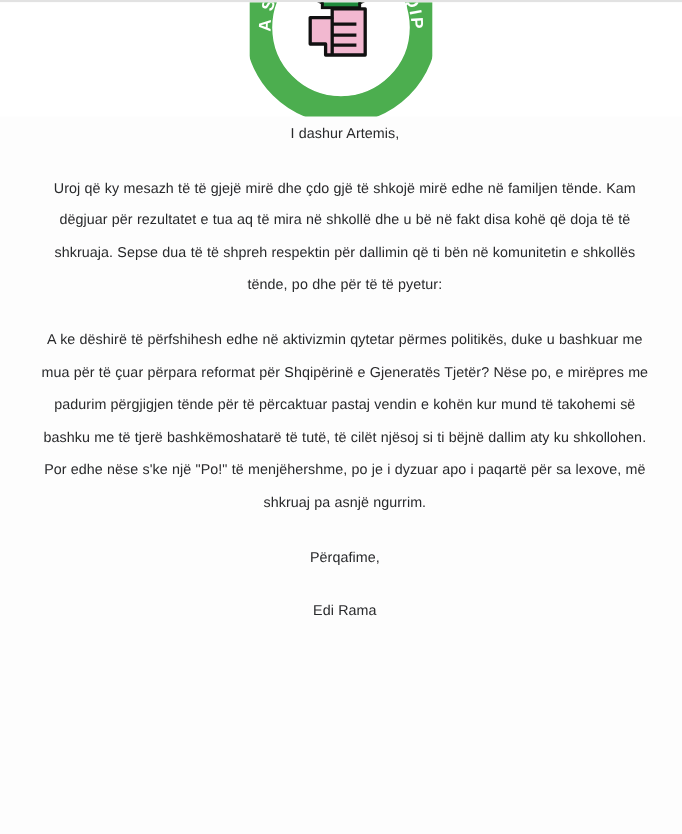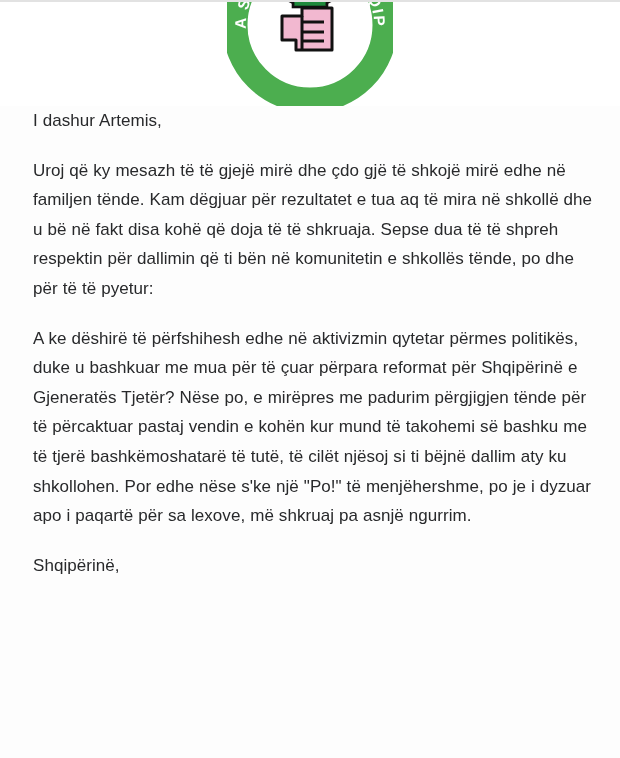--- a/index.html
+++ b/index.html
@@ -44,27 +44,27 @@
   }
   .logo-svg { display: block; width: 166px; height: 166px; }
 
   
   .letter {
     padding: 0 26px 0 33px;
     box-sizing: border-box;
   }
   .letter p {
     margin: 0 0 20px 0;
-    font-size: 17px;
+    font-size: 13px;
     line-height: 29.6px;
     color: #28292b;
     font-family: "Liberation Sans", sans-serif;
     letter-spacing: 0.05px;
     word-spacing: 0.2px;
-    text-align: left;
+    text-align: center;
     -webkit-font-smoothing: antialiased;
   }
   .letter p.greeting { margin-bottom: 20px; }
   .letter p.signoff  { margin-bottom: 19px; }
   .letter p.signature { margin-bottom: 0; }
 </style>
 </head>
 <body>
 
 <div class="page">
@@ -119,17 +119,18 @@
 
   <div class="letter">
 
     <p class="greeting">I dashur Artemis,</p>
 
     <p>Uroj që ky mesazh të të gjejë mirë dhe çdo gjë të shkojë mirë edhe në familjen tënde. Kam dëgjuar për rezultatet e tua aq të mira në shkollë dhe u bë në fakt disa kohë që doja të të shkruaja. Sepse dua të të shpreh respektin për dallimin që ti bën në komunitetin e shkollës tënde, po dhe për të të pyetur:</p>
 
     <p>A ke dëshirë të përfshihesh edhe në aktivizmin qytetar përmes politikës, duke u bashkuar me mua për të çuar përpara reformat për Shqipërinë e Gjeneratës Tjetër? Nëse po, e mirëpres me padurim përgjigjen tënde për të përcaktuar pastaj vendin e kohën kur mund të takohemi së bashku me të tjerë bashkëmoshatarë të tutë, të cilët njësoj si ti bëjnë dallim aty ku shkollohen. Por edhe nëse s'ke një "Po!" të menjëhershme, po je i dyzuar apo i paqartë për sa lexove, më shkruaj pa asnjë ngurrim.</p>
 
 
-    <p class="signoff">Shqipërinë,</p>
+    <p class="signoff">Përqafime,</p>
 
+    <p class="signature">Edi Rama</p>
   </div>
 
 </div>
 
 </body></html>

